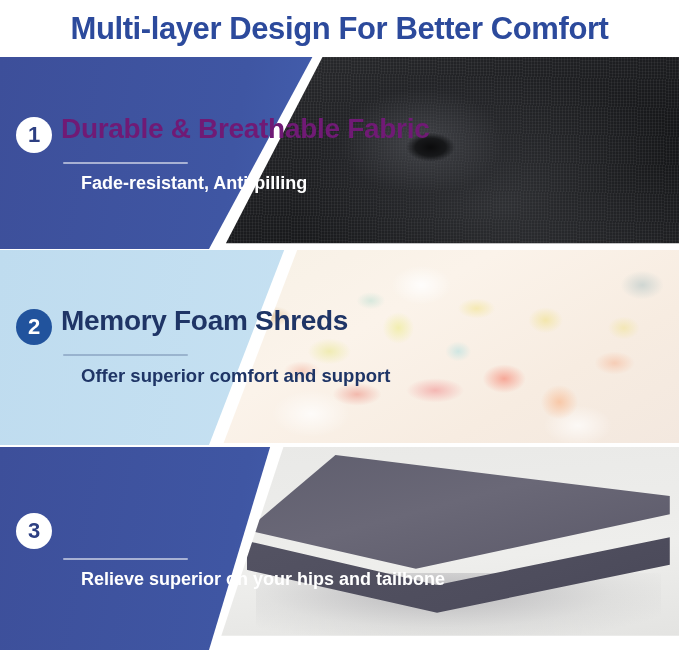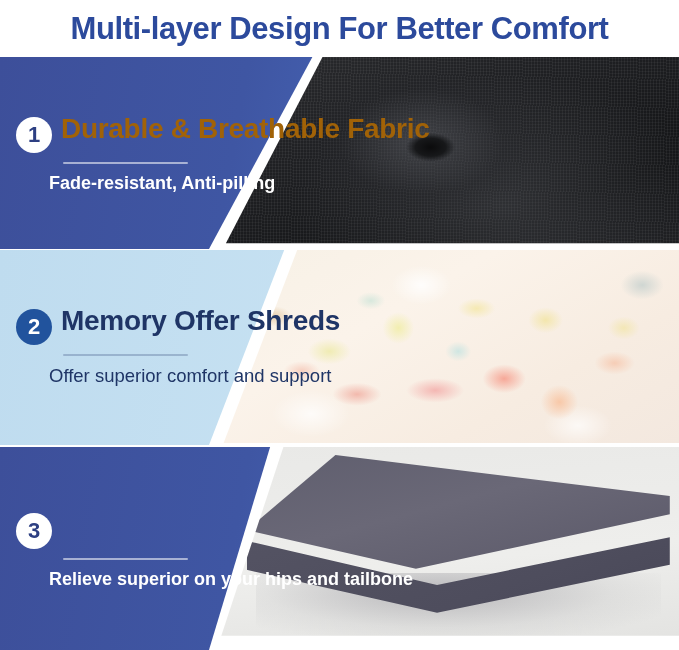--- a/index.html
+++ b/index.html
@@ -182,39 +182,39 @@
   .badge-light { background: #ffffff; color: #2d3f82; }
   .badge-dark  { background: #21539d; color: #ffffff; }
 
   .heading {
     margin-left: 9px;
     font-size: 28px;
     font-weight: bold;
     line-height: 1.09;
     letter-spacing: -0.3px;
   }
-  .heading-light { color: #a16207; }
+  .heading-light { color: #701a75; }
   .heading-dark  { color: #1f3566; }
 
   .divider {
     height: 2px;
     width: 125px;
     margin: 9px 0 8px 47px;
     border-radius: 1px;
   }
   .divider-light { background: rgba(255,255,255,0.55); }
   .divider-dark  { background: rgba(31,53,102,0.25); }
 
   .subtitle {
-    margin-left: 33px;
+    margin-left: 65px;
     font-size: 18px;
     font-weight: bold;
     line-height: 1.30;
   }
-  .panel-2 .subtitle { font-weight: normal; font-size: 18.5px; }
+  .panel-2 .subtitle { font-weight: bold; font-size: 18.5px; }
   .subtitle-light { color: #ffffff; }
   .subtitle-dark  { color: #1f3566; }
 </style>
 </head>
 <body>
 
 <div class="infographic">
 
   <div class="title-bar">
     <div class="title-text">Multi-layer Design For Better Comfort</div>
@@ -244,21 +244,21 @@
 
     <div class="photo-edge" style="clip-path: polygon(16% 0%, 100% 0%, 100% 100%, 0% 100%);"></div>
 
     <div class="photo" style="clip-path: polygon(17% 0%, 100% 0%, 100% 99%, 1% 99%);">
       <div class="photo-inner shreds"></div>
     </div>
 
     <div class="content">
       <div class="head-row">
         <div class="badge badge-dark">2</div>
-        <div class="heading heading-dark">Memory Offer Shreds</div>
+        <div class="heading heading-dark">Memory Foam Shreds</div>
       </div>
       <div class="divider divider-dark"></div>
       <div class="subtitle subtitle-dark">Offer superior comfort and support</div>
     </div>
   </div>
 
   <div class="panel panel-3">
     <div class="panel-bg bg-blue"></div>
 
     <div class="photo-edge" style="clip-path: polygon(13% 0%, 100% 0%, 100% 100%, 0% 100%);"></div>

